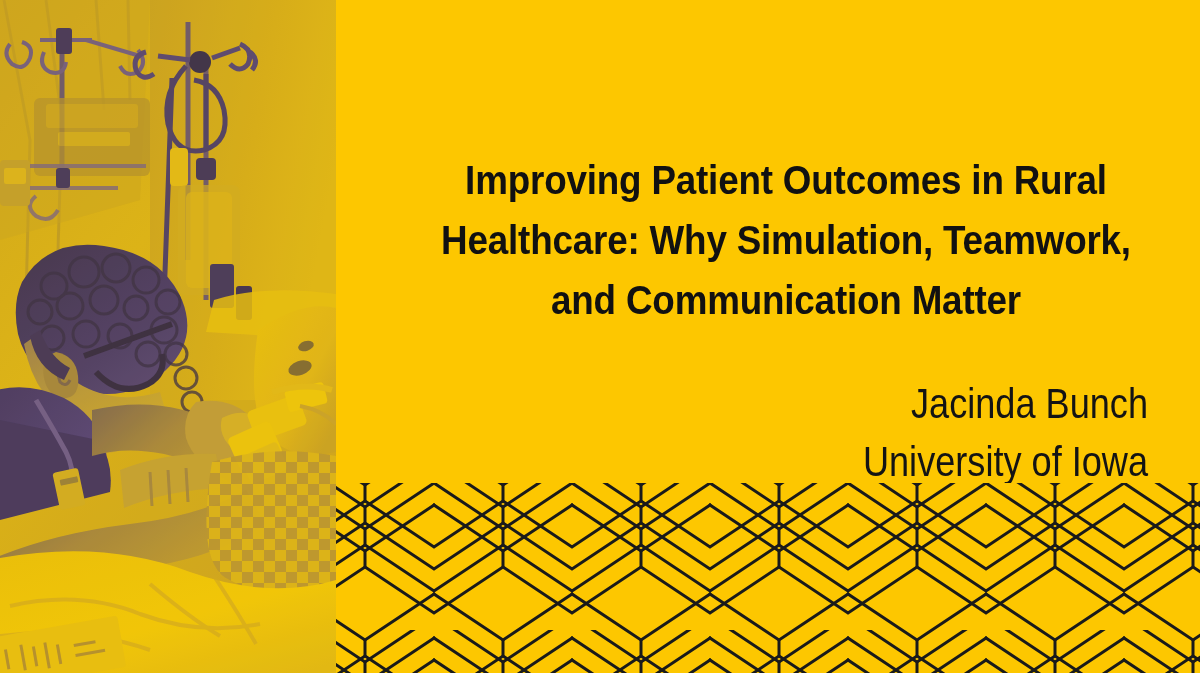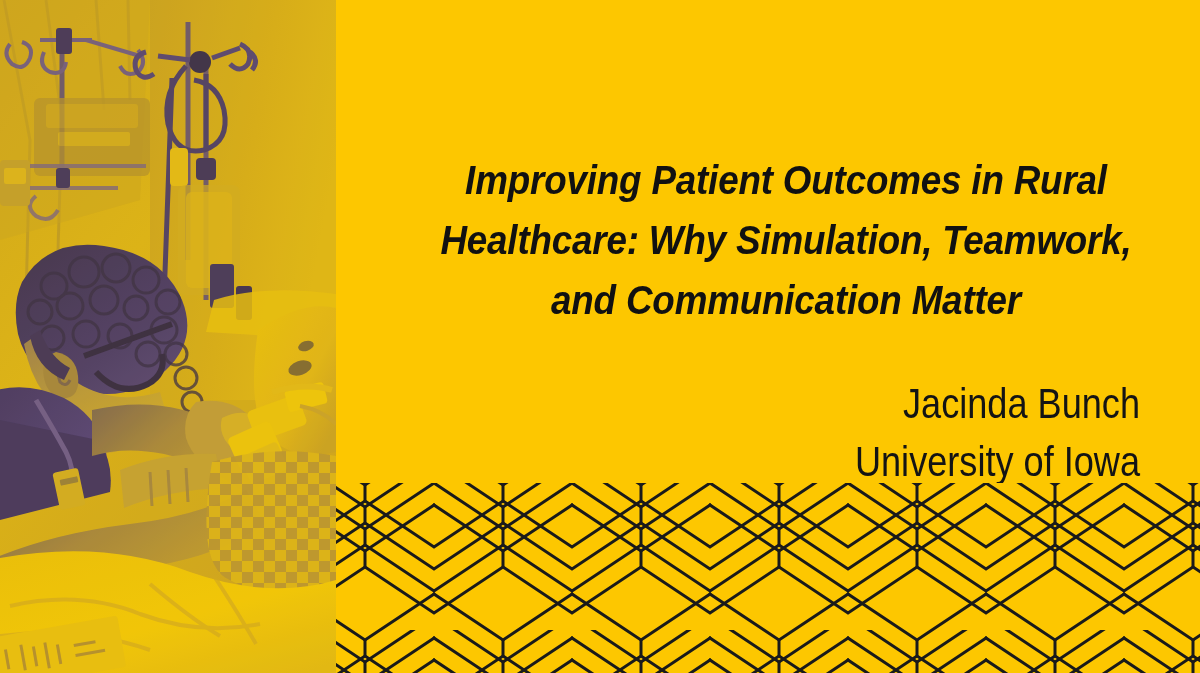--- a/index.html
+++ b/index.html
@@ -42,37 +42,36 @@
   .pattern-svg{display:block;width:864px;height:190px;}
 
   
   .title-block{
     position:absolute;
     left:0; top:150px;
     width:864px;
     padding:0 14px 0 50px;
     box-sizing:border-box;
     text-align:center;
-    font-style:italic;
   }
   .title-line{
     font-family:"Liberation Sans Narrow","Liberation Sans",sans-serif;
     font-weight:bold;
     font-size:40px;
     line-height:60px;
     letter-spacing:-0.2px;
     color:#111111;
     white-space:nowrap;
     transform:scaleX(0.92);
     transform-origin:center center;
   }
 
   .author-block{
     position:absolute;
-    right:60px; top:375px;
+    right:52px; top:375px;
     width:600px;
     text-align:right;
   }
   .author-line{
     font-family:"Liberation Sans Narrow","Liberation Sans",sans-serif;
     font-weight:normal;
     font-size:42px;
     line-height:58px;
     color:#141414;
     white-space:nowrap;

